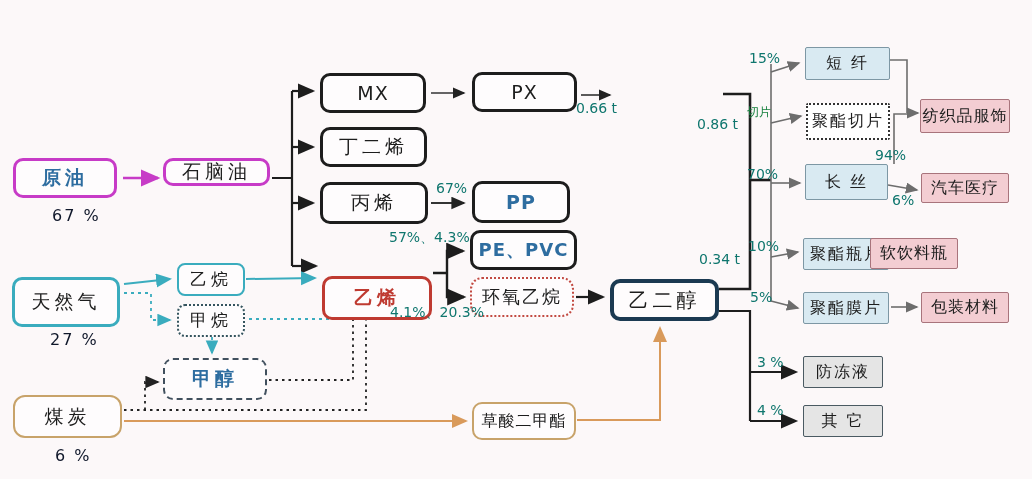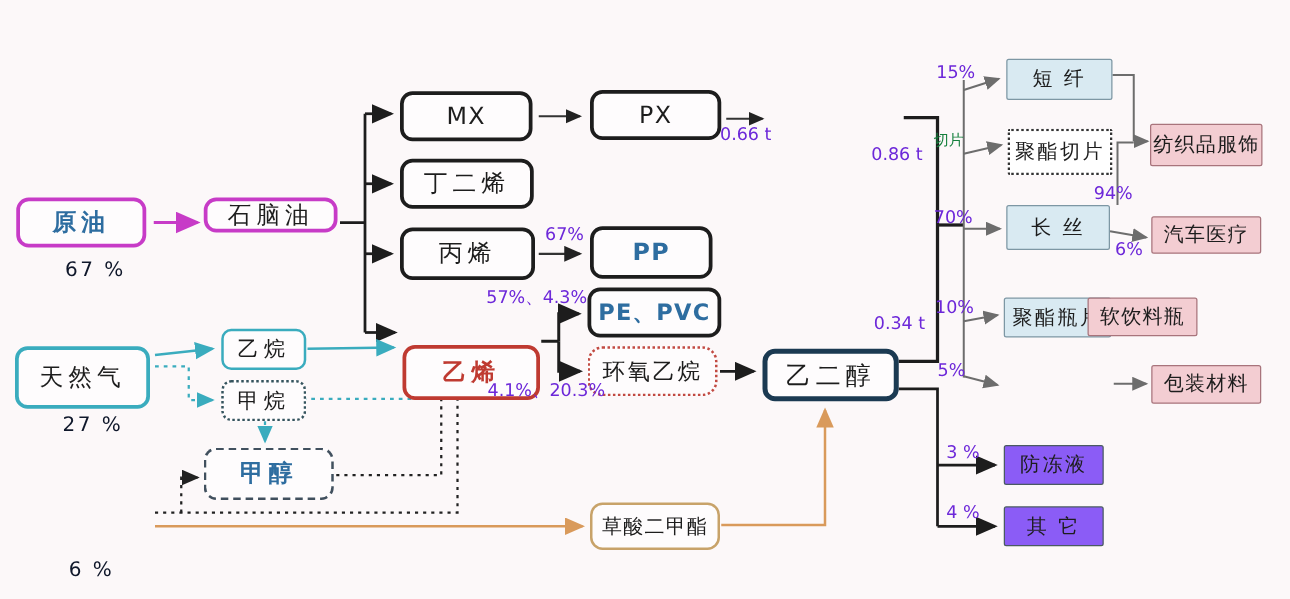--- a/index.html
+++ b/index.html
@@ -23,24 +23,24 @@
   .teal{border:3px solid #3aacbe;}
   .tealsm{border:2.5px solid #3aacbe;border-radius:8px;font-size:17px;}
   .dotsm{border:2px dotted #35545e;border-radius:8px;font-size:17px;}
   .dash{border:2px dashed #41505e;border-radius:10px;}
   .tan{border:2.5px solid #c8a36a;}
   .bluetext{color:#2e6da0;font-weight:bold;}
   .latin{letter-spacing:1px;font-family:"DejaVu Sans","Liberation Sans",sans-serif;font-weight:bold;}
   .sq{border-radius:2px;font-size:16px;letter-spacing:2px;}
   .bluesq{background:#d9eaf2;border:1.5px solid #7d97a4;}
   .pinksq{background:#f3cdd2;border:1.5px solid #a8747c;letter-spacing:1px;}
-  .lightsq{background:#8b5cf6;border:1.5px solid #4a5a62;text-align:right;}
+  .lightsq{background:#e5e5e5;border:1.5px solid #4a5a62;text-align:right;}
   .dottedsq{background:#ffffff;border:2px dotted #333;}
   .lbl{
-    position:absolute;z-index:3;color:#6d28d9;font-size:14px;white-space:nowrap;
+    position:absolute;z-index:3;color:#0f766e;font-size:14px;white-space:nowrap;
   }
   .lbl.small{font-size:12px;color:#15803d;}
   .pct{position:absolute;z-index:3;color:#0f172a;font-size:16px;letter-spacing:2px;}
 </style>
 </head>
 <body>
 
 <div id="stage">
 
   <svg class="wires" width="1032" height="479" viewBox="0 0 1032 479">
@@ -125,20 +125,21 @@
   </svg>
 
   <div class="box magenta bluetext" style="left:13px;top:158px;width:104px;height:40px;">原油</div>
   <span class="pct" style="left:52px;top:206px;">67 %</span>
 
   <div class="box magenta" style="left:163px;top:158px;width:107px;height:28px;">石脑油</div>
 
   <div class="box teal" style="left:12px;top:277px;width:108px;height:50px;">天然气</div>
   <span class="pct" style="left:50px;top:330px;">27 %</span>
 
+  <div class="box tan" style="left:13px;top:395px;width:109px;height:43px;border-radius:12px;">煤炭</div>
   <span class="pct" style="left:55px;top:446px;">6 %</span>
 
   <div class="box tealsm" style="left:177px;top:263px;width:68px;height:33px;">乙烷</div>
   <div class="box dotsm" style="left:177px;top:304px;width:68px;height:33px;">甲烷</div>
   <div class="box dash bluetext" style="left:163px;top:358px;width:104px;height:42px;">甲醇</div>
 
   <div class="box blk latin" style="left:320px;top:73px;width:106px;height:40px;font-weight:normal;">MX</div>
   <div class="box blk" style="left:320px;top:127px;width:107px;height:40px;">丁二烯</div>
   <div class="box blk" style="left:320px;top:182px;width:108px;height:42px;">丙烯</div>
   <div class="box red" style="left:322px;top:251px;width:110px;height:44px;margin-top:25px;">乙烯</div>
@@ -148,20 +149,21 @@
   <div class="box blk latin bluetext" style="left:470px;top:230px;width:107px;height:40px;font-size:18px;">PE、PVC</div>
   <div class="box reddot" style="left:470px;top:277px;width:104px;height:40px;font-size:18px;letter-spacing:2px;">环氧乙烷</div>
   <div class="box navy" style="left:610px;top:279px;width:109px;height:42px;font-size:20px;">乙二醇</div>
 
   <div class="box tan" style="left:472px;top:402px;width:104px;height:38px;font-size:16px;letter-spacing:1px;border-radius:10px;">草酸二甲酯</div>
 
   <div class="box sq bluesq" style="left:805px;top:47px;width:85px;height:33px;">短 纤</div>
   <div class="box sq dottedsq" style="left:806px;top:103px;width:84px;height:37px;">聚酯切片</div>
   <div class="box sq bluesq" style="left:805px;top:164px;width:83px;height:36px;">长 丝</div>
   <div class="box sq bluesq" style="left:803px;top:238px;width:86px;height:32px;">聚酯瓶片</div>
+  <div class="box sq bluesq" style="left:803px;top:292px;width:86px;height:32px;">聚酯膜片</div>
   <div class="box sq lightsq" style="left:803px;top:356px;width:80px;height:32px;">防冻液</div>
   <div class="box sq lightsq" style="left:803px;top:405px;width:80px;height:32px;">其 它</div>
 
   <div class="box sq pinksq" style="left:920px;top:99px;width:90px;height:34px;">纺织品服饰</div>
   <div class="box sq pinksq" style="left:921px;top:173px;width:88px;height:30px;font-family:Liberation Serif, serif;">汽车医疗</div>
   <div class="box sq pinksq" style="left:870px;top:238px;width:88px;height:31px;">软饮料瓶</div>
   <div class="box sq pinksq" style="left:921px;top:292px;width:88px;height:31px;">包装材料</div>
 
   <span class="lbl" style="left:576px;top:100px;">0.66 t</span>
   <span class="lbl" style="left:697px;top:116px;">0.86 t</span>

